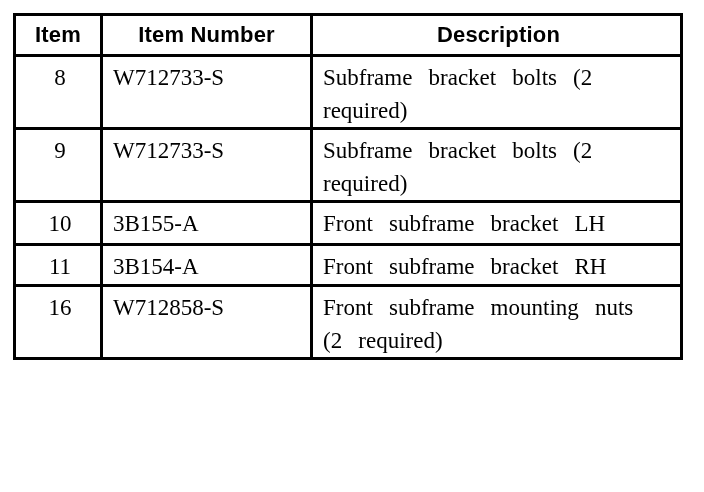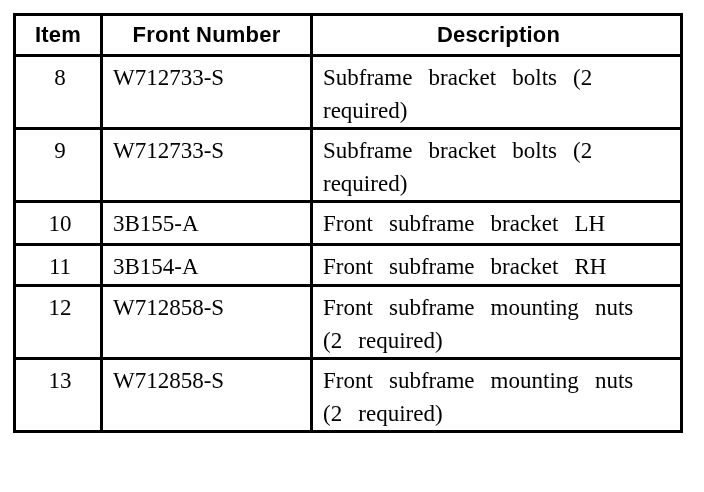--- a/index.html
+++ b/index.html
@@ -81,21 +81,21 @@
 <div class="page">
   <table class="parts">
     <colgroup>
       <col style="width:87px">
       <col style="width:210px">
       <col style="width:370px">
     </colgroup>
     <tbody>
       <tr class="h-hdr">
         <th>Item</th>
-        <th>Front Number</th>
+        <th>Item Number</th>
         <th class="desc-h">Description</th>
       </tr>
 
       <tr class="h-r8">
         <td class="item-cell">8</td>
         <td>W712733-S</td>
         <td class="desc-cell">
           <span class="desc-line">Subframe bracket bolts (2</span>
           <span class="desc-line">required)</span>
         </td>
@@ -120,32 +120,24 @@
 
       <tr class="h-r11">
         <td class="item-cell">11</td>
         <td>3B154-A</td>
         <td class="desc-cell">
           <span class="desc-line">Front subframe bracket RH</span>
         </td>
       </tr>
 
       <tr class="h-r12">
-        <td class="item-cell">12</td>
+        <td class="item-cell">16</td>
         <td>W712858-S</td>
         <td class="desc-cell">
           <span class="desc-line">Front subframe mounting nuts</span>
           <span class="desc-line">(2 required)</span>
         </td>
       </tr>
 
-      <tr class="h-r13">
-        <td class="item-cell">13</td>
-        <td>W712858-S</td>
-        <td class="desc-cell">
-          <span class="desc-line">Front subframe mounting nuts</span>
-          <span class="desc-line">(2 required)</span>
-        </td>
-      </tr>
 
     </tbody>
   </table>
 </div>
 
 </body></html>

